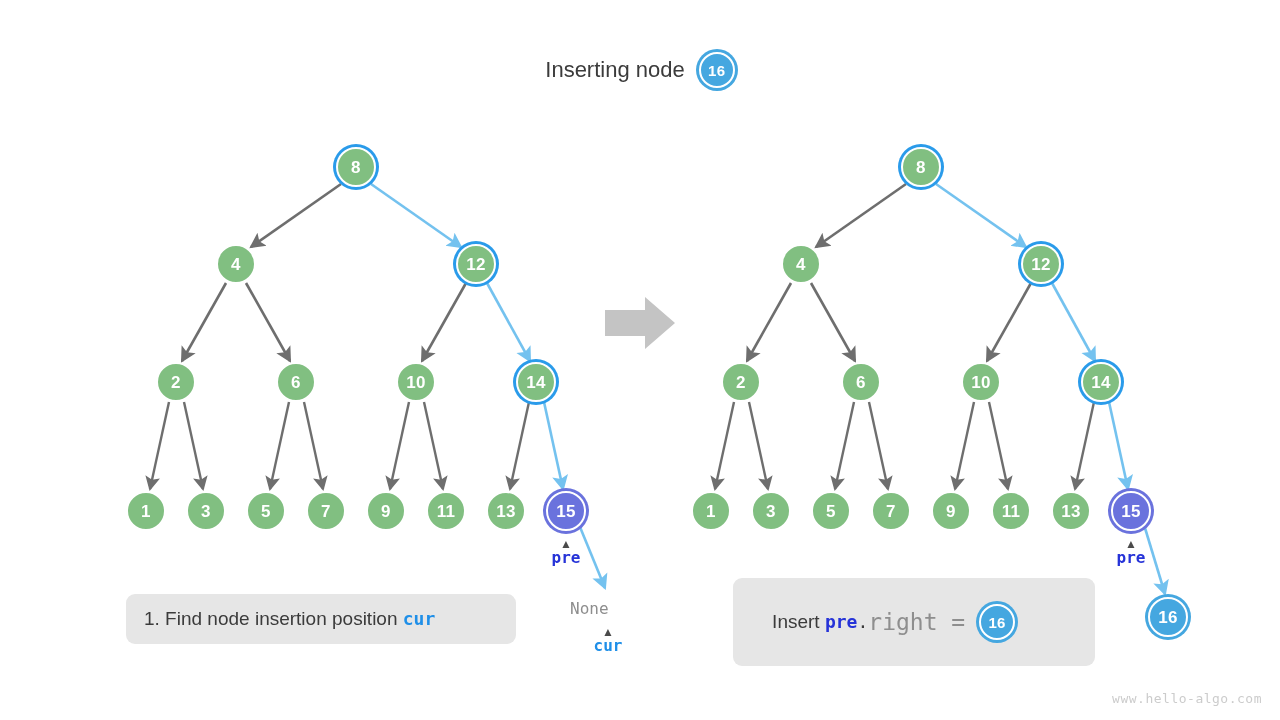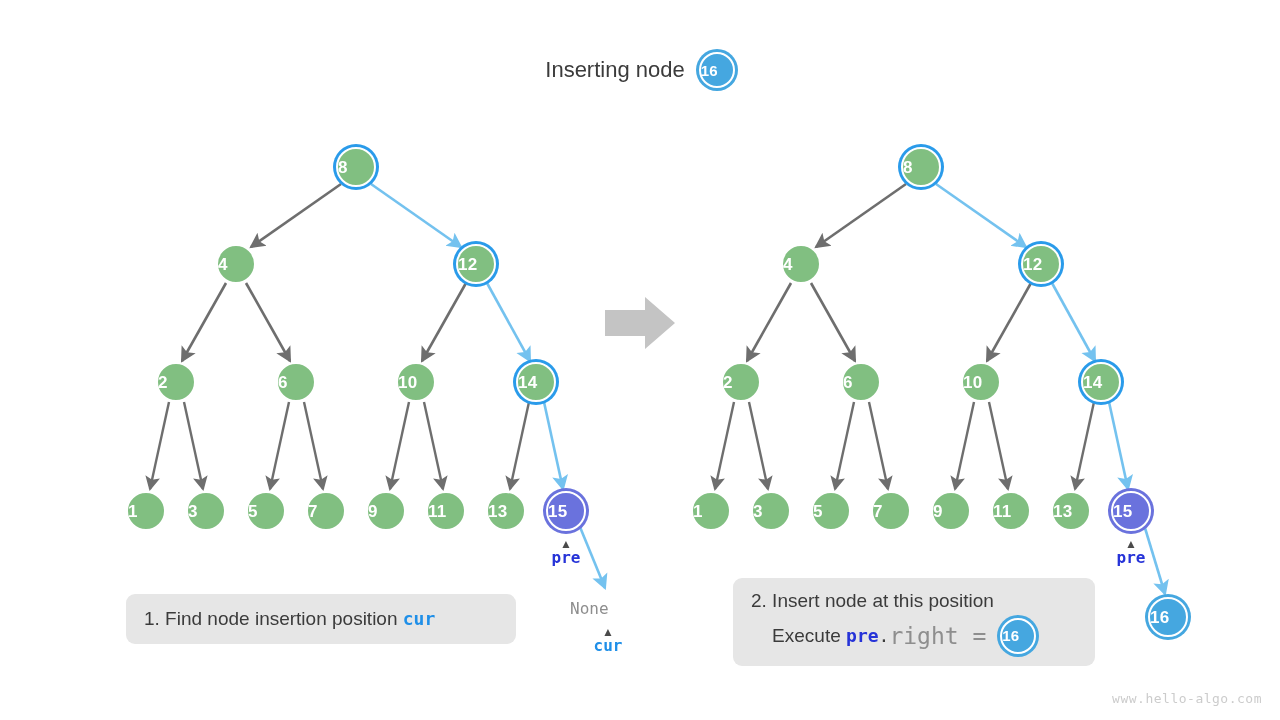--- a/index.html
+++ b/index.html
@@ -31,20 +31,21 @@
     white-space: pre;
   }
   #title-bar .t-seg { line-height: 1; }
 
   
   .node {
     position: absolute;
     border-radius: 50%;
     display: flex;
     align-items: center;
+    justify-content: center;
     color: #ffffff;
     font-size: 17px;
     font-weight: 600;
     box-sizing: border-box;
     letter-spacing: .3px;
   }
   .node .nlabel { line-height: 1; pointer-events: none; }
 
   
   .node.green {
@@ -348,21 +349,18 @@
     <span class="nlabel">16</span>
     </div>
 
   <div class="ptr pre" style="left:1107px;top:540px;width:48px">
     <span class="caret">▲</span>
     <span class="ptxt">pre</span>
   </div>
 
   <div class="caption" style="left:733px;top:578px;width:362px;height:88px;padding:0 18px;gap:6px">
     <div class="line">
-      <span>2. Insert node at this position</span>
-    </div>
-    <div class="line">
-      <span>    Execute </span><span class="mono-b c-pre">pre</span><span class="c-dot">.</span><span class="mono-n">right = </span><span class="node chip"><span class="nlabel">16</span></span>
+      <span>    Insert </span><span class="mono-b c-pre">pre</span><span class="c-dot">.</span><span class="mono-n">right = </span><span class="node chip"><span class="nlabel">16</span></span>
     </div>
   </div>
 </div>
 
 <div id="watermark">www.hello-algo.com</div>
 
 </body></html>

